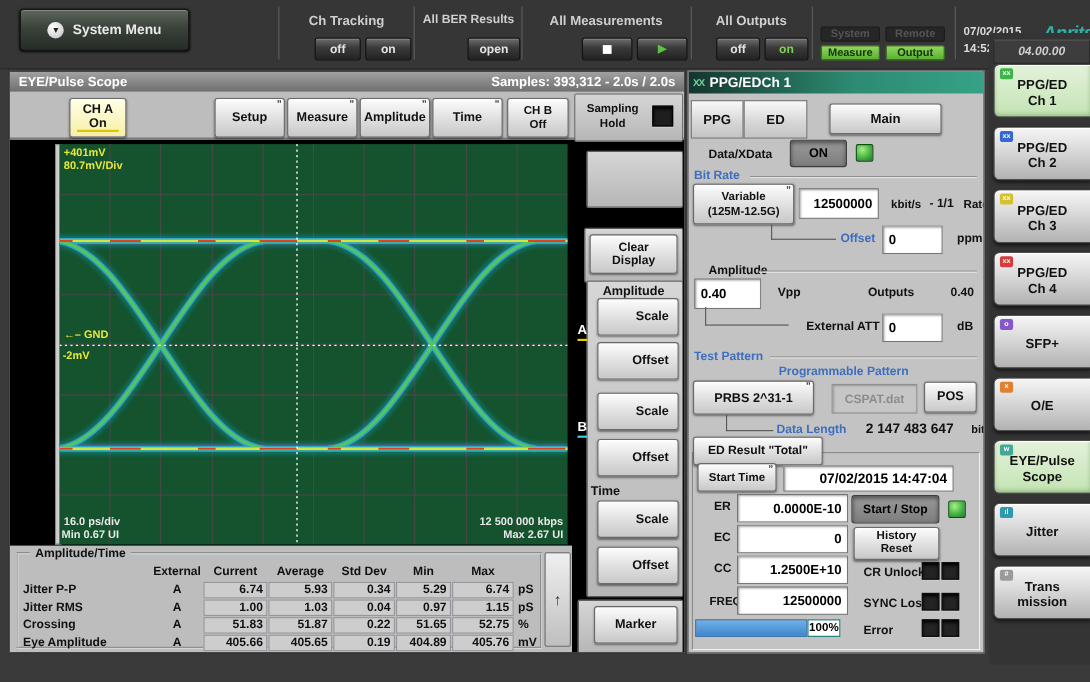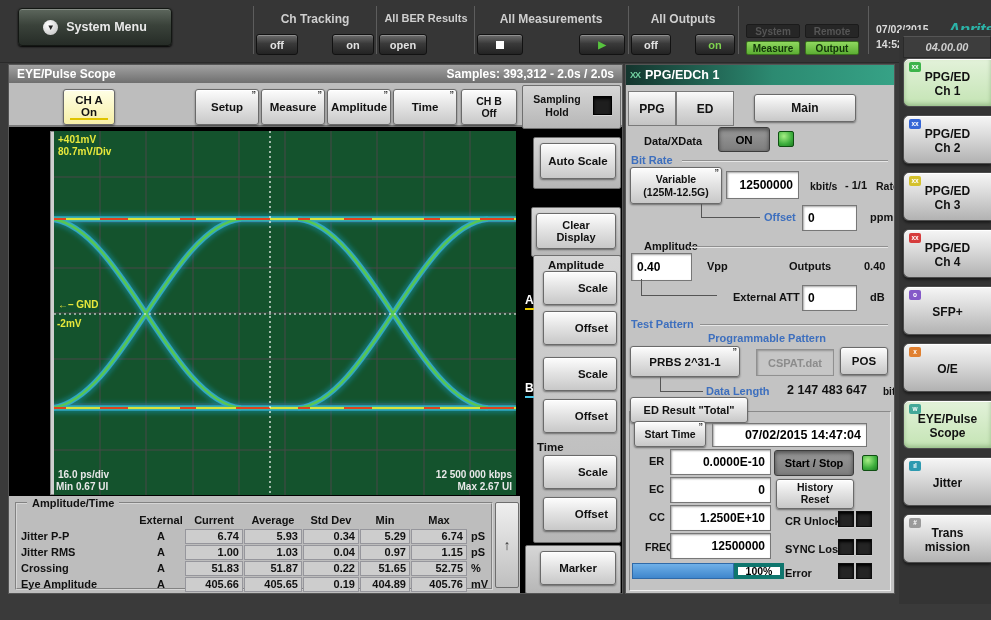--- a/index.html
+++ b/index.html
@@ -28,21 +28,21 @@
   
   .topbar{position:absolute;left:0;top:0;width:991px;height:62px;background:#363636;border-bottom:1px solid #2a2a2a;}
   .sysmenu{position:absolute;left:18px;top:8px;width:154px;height:38px;display:flex;align-items:center;justify-content:center;gap:8px;
            background:linear-gradient(#5d675d,#3a423a 45%,#262c27);border:1px solid #131713;border-radius:4px;
            color:#e9e9e9;font-weight:bold;font-size:12.5px;box-shadow:inset 0 1px 0 rgba(255,255,255,.25),0 1px 2px #000;}
   .sysmenu .circ{width:15px;height:15px;border-radius:50%;background:radial-gradient(circle at 35% 30%,#fff,#bdbdbd);
            display:flex;align-items:center;justify-content:center;color:#222;font-size:8px;}
   .sep{position:absolute;top:6px;width:1px;height:48px;background:#5d5d5d;}
   .tbgroup{position:absolute;top:0;height:62px;}
   .tblabel{position:absolute;top:12px;left:0;right:0;text-align:center;color:#cfcfcf;font-weight:bold;font-size:12px;white-space:nowrap;}
-  .tbbtns{position:absolute;top:34px;left:0;right:0;display:flex;justify-content:space-between;gap:4px;}
+  .tbbtns{position:absolute;top:34px;left:0;right:0;display:flex;justify-content:flex-end;gap:4px;}
   .tbbtn{width:42px;height:21px;display:flex;align-items:center;justify-content:center;
          background:linear-gradient(#6e6e6e,#3a3a3a 45%,#232323);border:1px solid #121212;border-radius:3px;
          color:#e2e2e2;font-weight:bold;font-size:11px;box-shadow:inset 0 1px 0 rgba(255,255,255,.25);}
   .tbbtn .sq{width:8px;height:8px;background:#fff;}
   .tbbtn .tri{color:#57c33e;font-size:10px;line-height:1;}
   .tbbtn.green{color:#7ed24f;}
   .stgrid{position:absolute;left:746px;top:24px;display:grid;grid-template-columns:54px 54px;grid-auto-rows:14px;gap:3px 5px;}
   .chip{display:flex;align-items:center;justify-content:center;font-size:10px;font-weight:bold;border-radius:2px;}
   .chip.dim{background:#262626;color:#555;border:1px solid #1b1b1b;}
   .chip.grn{background:linear-gradient(#8fd85e,#5cae33);color:#123409;border:1px solid #39701d;}
@@ -82,21 +82,21 @@
   .ppg-head{position:absolute;left:0;top:0;width:268px;height:20px;
             background:linear-gradient(90deg,#14352e,#2c8a71 55%,#36a286);display:flex;align-items:center;gap:5px;padding-left:4px;box-sizing:border-box;}
   .ppg-head .xx{color:#71d0a0;font-weight:bold;font-size:9px;letter-spacing:-1px;}
   .ppg-head .t{color:#fff;font-weight:bold;font-size:12.5px;}
   .tab{position:absolute;top:26px;height:33px;display:flex;align-items:center;justify-content:center;
        background:linear-gradient(#fafafa,#d8d8d8 55%,#c4c4c4);border:1px solid #7a7a7a;font-weight:bold;font-size:12px;color:#111;}
   .resultpanel{position:absolute;left:3px;top:346px;width:260px;height:178px;
        border-top:1px solid #8a8a8a;border-left:1px solid #8a8a8a;border-right:1px solid #eee;border-bottom:1px solid #eee;}
   .pbar{position:absolute;display:flex;}
   .pbar .fill{background:linear-gradient(#6fb0e8,#3f86cc);border:1px solid #2f6aa8;width:102px;height:16px;box-sizing:border-box;}
-  .pbar .pct{width:50px;height:16px;background:#fff;border:4px solid #0f766e;box-sizing:border-box;
+  .pbar .pct{width:30px;height:16px;background:#fff;border:1px solid #0f766e;box-sizing:border-box;
        font-size:10.5px;font-weight:bold;display:flex;align-items:center;justify-content:center;}
   .disbtn{position:absolute;display:flex;align-items:center;justify-content:center;background:#c6c6c6;
        border:1px solid #909090;box-shadow:inset 1px 1px 2px rgba(0,0,0,.25);color:#8c8c8c;font-weight:bold;font-size:11px;}
   
   .sidebar{position:absolute;left:899px;top:30px;width:92px;height:574px;background:#343434;}
   .version{position:absolute;left:4px;top:6px;width:86px;height:20px;background:#3d3d3d;border:1px solid #2a2a2a;
        border-top:1px solid #555;color:#cfcfcf;font-weight:bold;font-size:11px;display:flex;align-items:center;justify-content:center;font-style:italic;}
   .sidebtn{position:absolute;left:4px;width:88px;height:49px;border-radius:6px 0 0 6px;
        background:linear-gradient(#f6f6f6,#dcdcdc 40%,#b2b2b2);border:1px solid #4c4c4c;border-right:none;
        box-shadow:inset 0 1px 0 #fff,0 2px 3px rgba(0,0,0,.5);}
@@ -185,21 +185,20 @@
     <button class="btn3d dlg" style="left:318px;top:24px;width:64px;height:36px">Amplitude</button>
     <button class="btn3d dlg" style="left:384px;top:24px;width:64px;height:36px">Time</button>
     <button class="btn3d" style="left:452px;top:24px;width:56px;height:36px;font-size:10.5px">CH B Off</button>
 
     <div class="seg" style="left:513px;top:20px;width:97px;height:42px">
       <div class="collbl" style="left:5px;top:7px;width:58px;line-height:1.2;font-size:10.5px;text-align:center">Sampling Hold</div>
     </div>
     <div class="shsq" style="left:584px;top:31px"></div>
 
     <div class="seg" style="left:524px;top:72px;width:86px;height:50px"></div>
-    <button class="btn3d" style="left:531px;top:78px;width:76px;height:36px">Auto Scale</button>
 
     <div class="seg" style="left:522px;top:142px;width:88px;height:48px"></div>
     <button class="btn3d" style="left:527px;top:148px;width:80px;height:36px;font-size:11px">Clear Display</button>
 
     <div class="seg" style="left:524px;top:190px;width:86px;height:286px"></div>
     <div class="collbl" style="left:524px;top:194px;width:86px">Amplitude</div>
     <button class="btn3d" style="left:534px;top:206px;width:74px;height:34px;justify-content:flex-end;padding-right:8px;box-sizing:border-box">Scale</button>
     <button class="btn3d" style="left:534px;top:246px;width:74px;height:34px;justify-content:flex-end;padding-right:8px;box-sizing:border-box">Offset</button>
     <button class="btn3d" style="left:534px;top:292px;width:74px;height:34px;justify-content:flex-end;padding-right:8px;box-sizing:border-box">Scale</button>
     <button class="btn3d" style="left:534px;top:334px;width:74px;height:34px;justify-content:flex-end;padding-right:8px;box-sizing:border-box">Offset</button>

